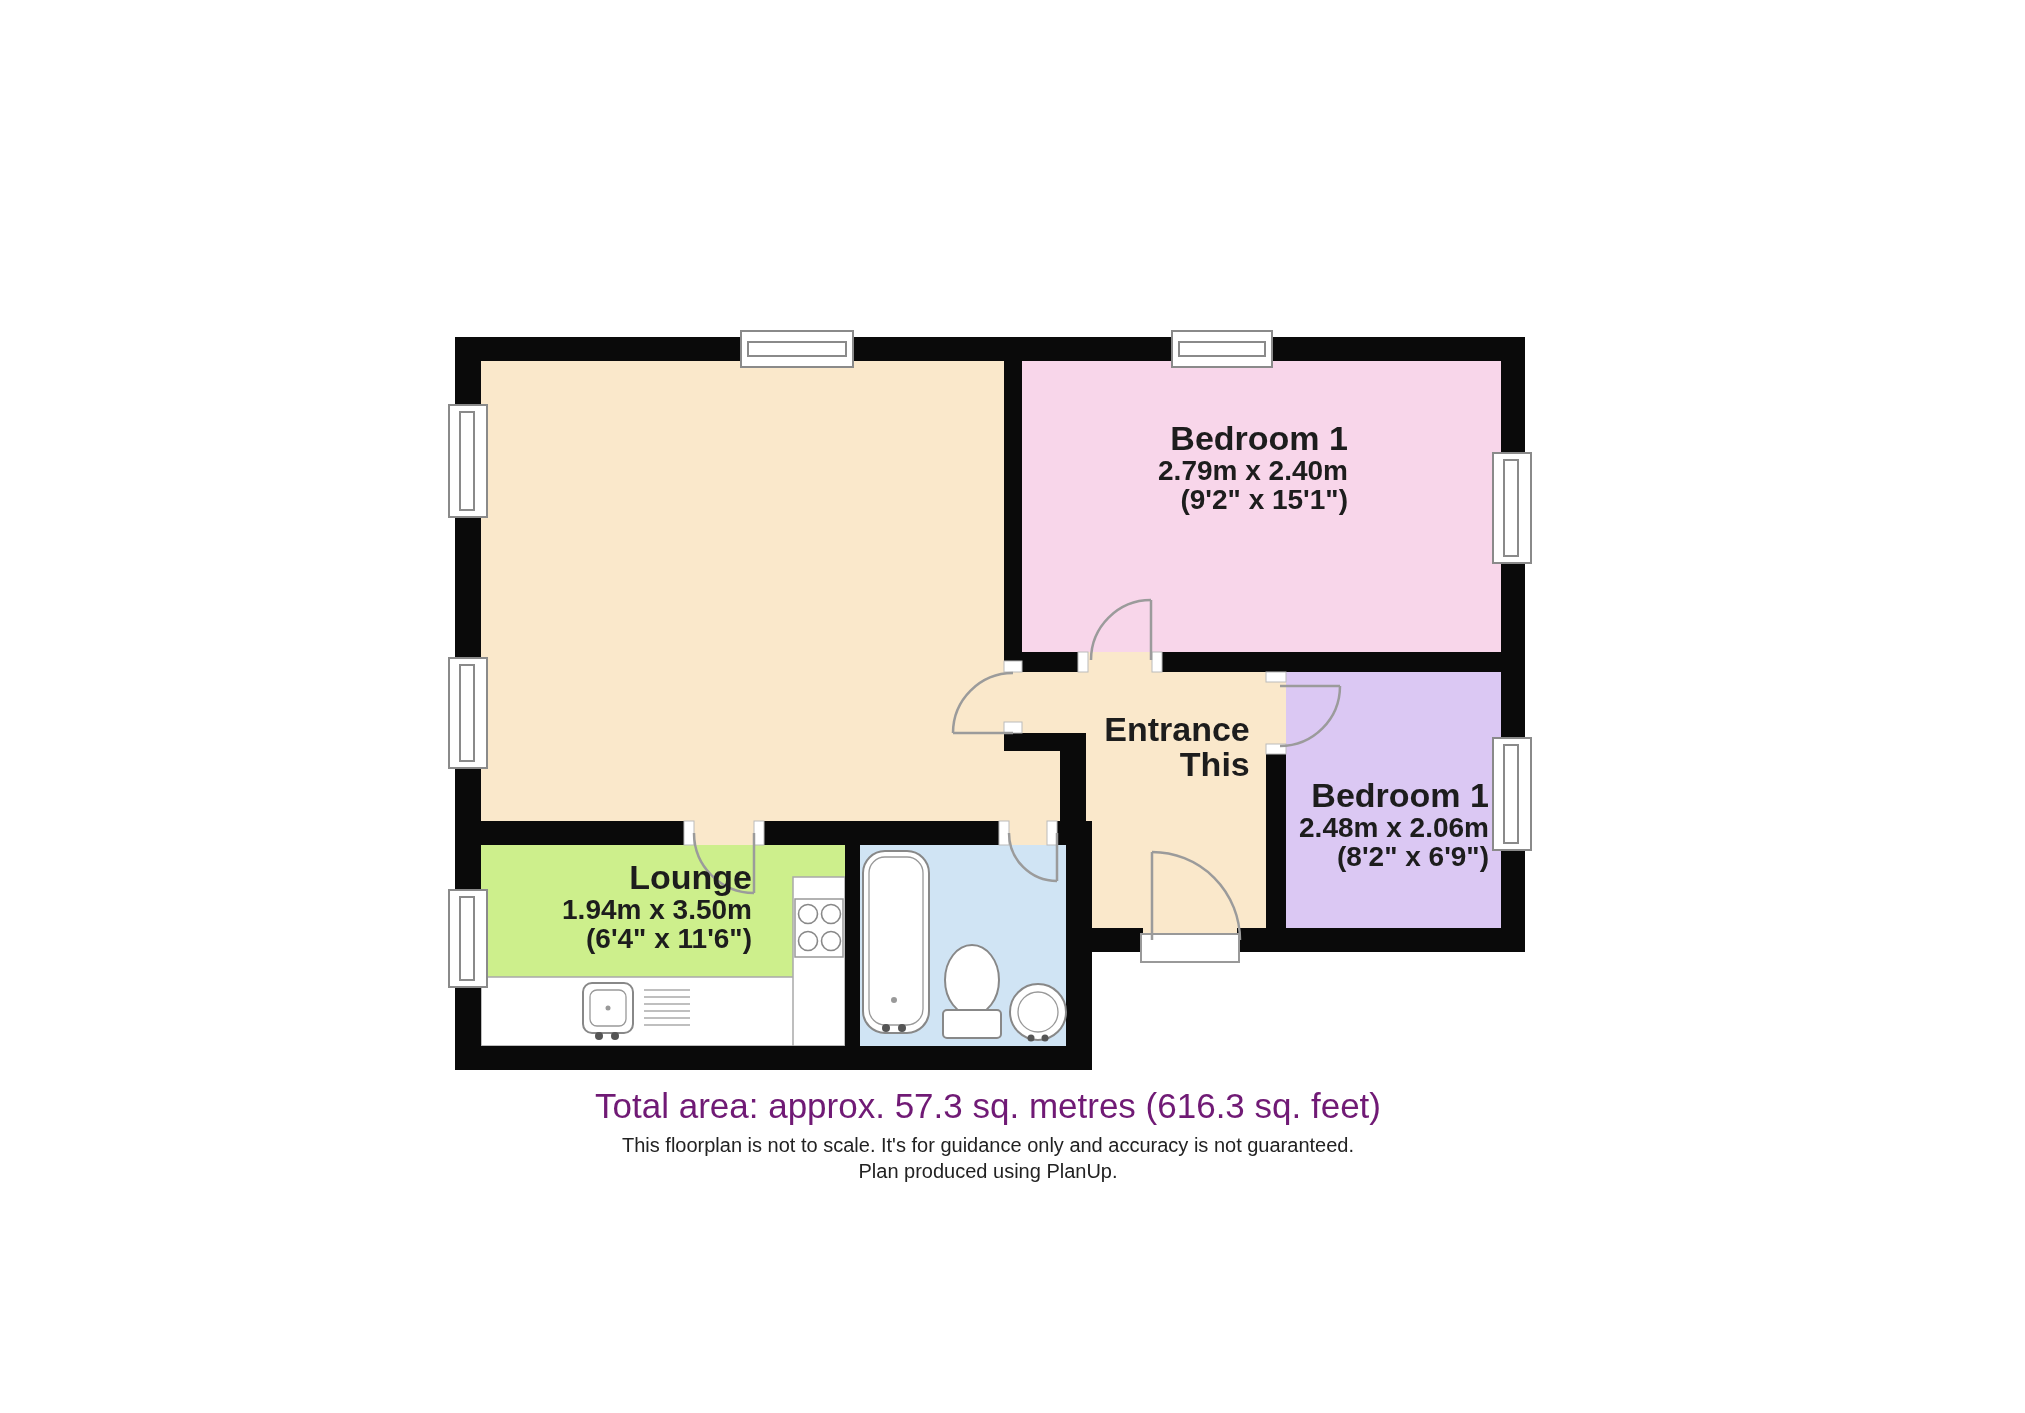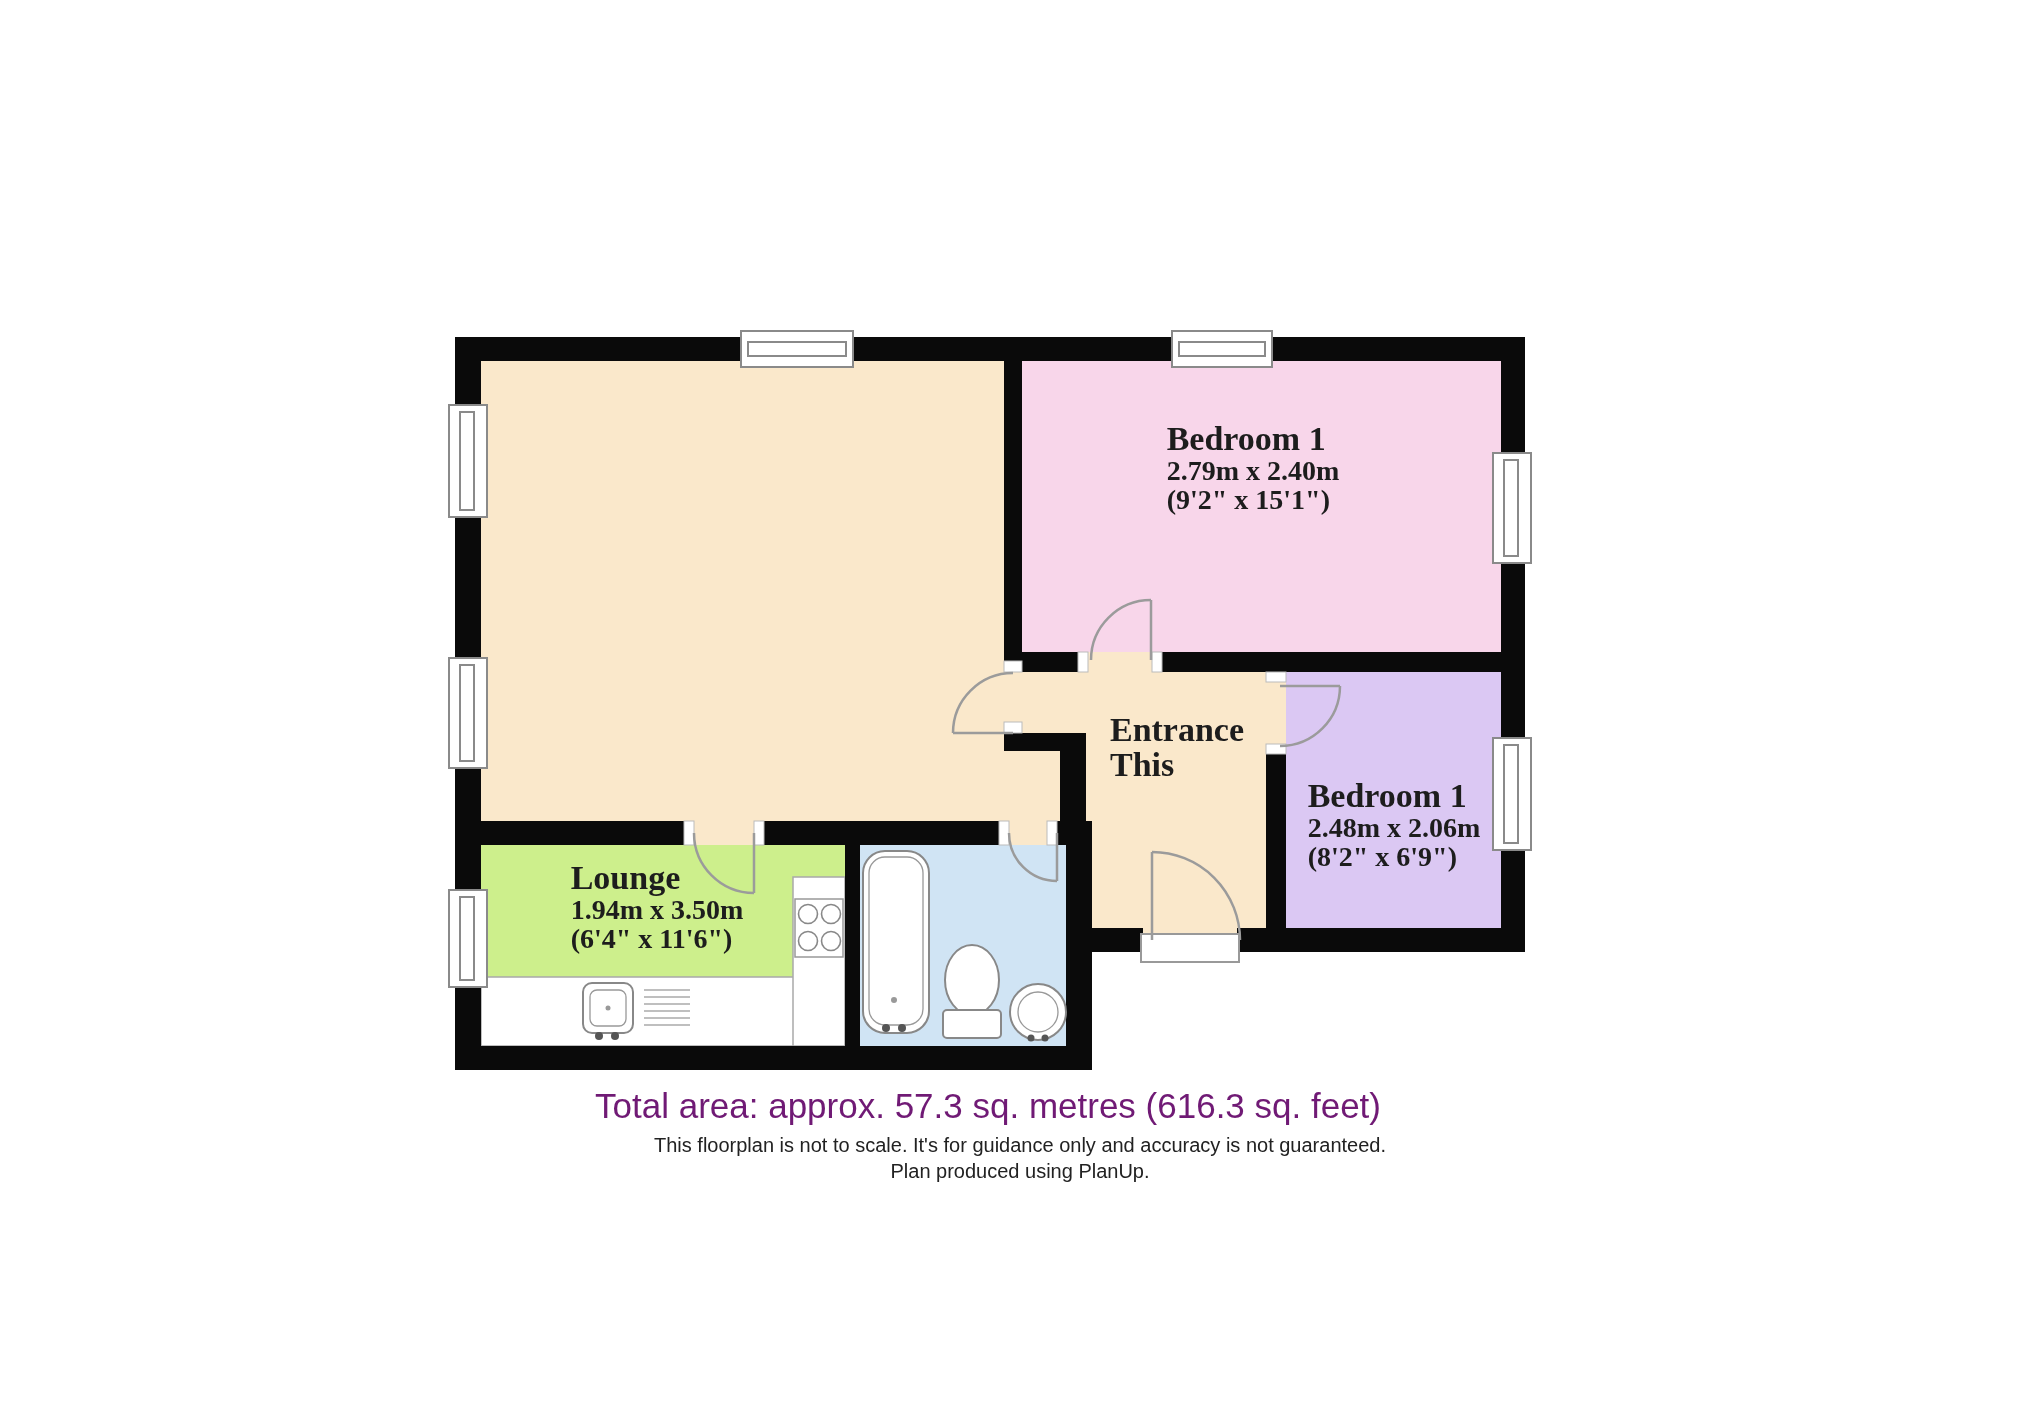--- a/index.html
+++ b/index.html
@@ -7,35 +7,34 @@
     position:relative;
     width:2025px;height:1413px;
     background:#ffffff;
     font-family:"Liberation Sans", sans-serif;
     overflow:hidden;
   }
   #plan-svg{position:absolute;left:0;top:0;}
   .room-label{
     position:absolute;
     transform:translate(-50%,-50%);
-    text-align:left;
+    text-align:right;
     color:#1d1d1d;
     white-space:nowrap;
     line-height:1.04;
-    font-family:Liberation Serif, serif;
   }
   .room-name{font-size:34px;font-weight:700;display:block;}
   .room-dim{font-size:28px;font-weight:700;display:block;}
   .footer-total{
     position:absolute;transform:translate(-50%,-50%);
     font-size:35px;color:#701a75;white-space:nowrap;
   }
   .footer-small{
     position:absolute;transform:translate(-50%,-50%);
-    font-size:20px;color:#222;white-space:nowrap;margin-left:32px;
+    font-size:20px;color:#222;white-space:nowrap;
   }
 </style>
 </head>
 <body>
 
 <div id="canvas">
 
   <svg id="plan-svg" width="2025" height="1413" viewBox="0 0 2025 1413">
 
     <g>

